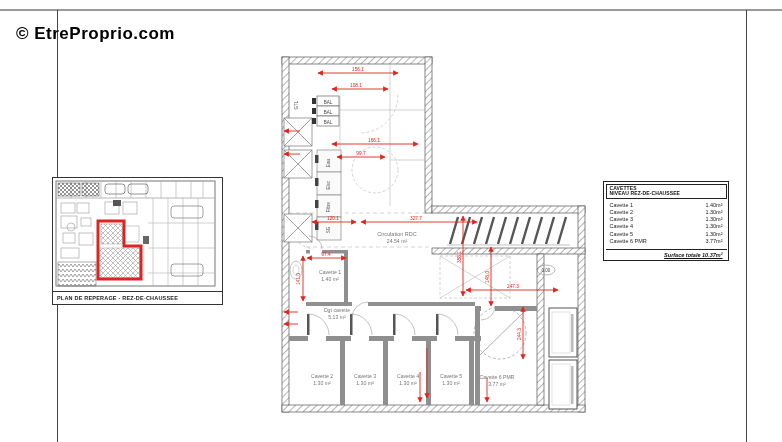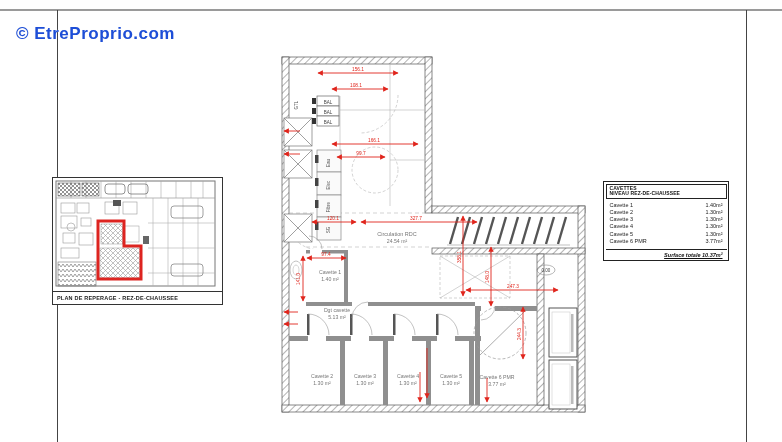--- a/index.html
+++ b/index.html
@@ -3,21 +3,21 @@
 <meta charset="utf-8">
 <style>
   html,body{margin:0;padding:0;background:#ffffff;}
   body{width:782px;height:442px;position:relative;overflow:hidden;
        font-family:"Liberation Sans",sans-serif;-webkit-font-smoothing:antialiased;}
   .frame-line{position:absolute;background:#9a9a9a;}
   .frame-top{left:0;top:9px;width:782px;height:2px;}
   .frame-left{left:57px;top:10px;width:1px;height:432px;background:#444;}
   .frame-right{left:746px;top:10px;width:1px;height:432px;background:#444;}
   .watermark{position:absolute;left:16px;top:24px;font-size:17px;font-weight:700;
-             color:#1d4ed8;letter-spacing:.5px;text-shadow:0 0 1px #ededed;}
+             color:#000000;letter-spacing:.5px;text-shadow:0 0 1px #ededed;}
   
   .overview{position:absolute;left:52px;top:177px;width:169px;height:126px;
             border:1.5px solid #333;background:#fff;}
   .overview svg{display:block;}
   .overview-caption{position:absolute;left:0;right:0;bottom:0;height:12px;
             border-top:1.2px solid #333;font-size:5.5px;font-weight:700;color:#222;
             line-height:12px;padding-left:4px;letter-spacing:.2px;}
   
   .main-plan{position:absolute;left:270px;top:50px;}
   

